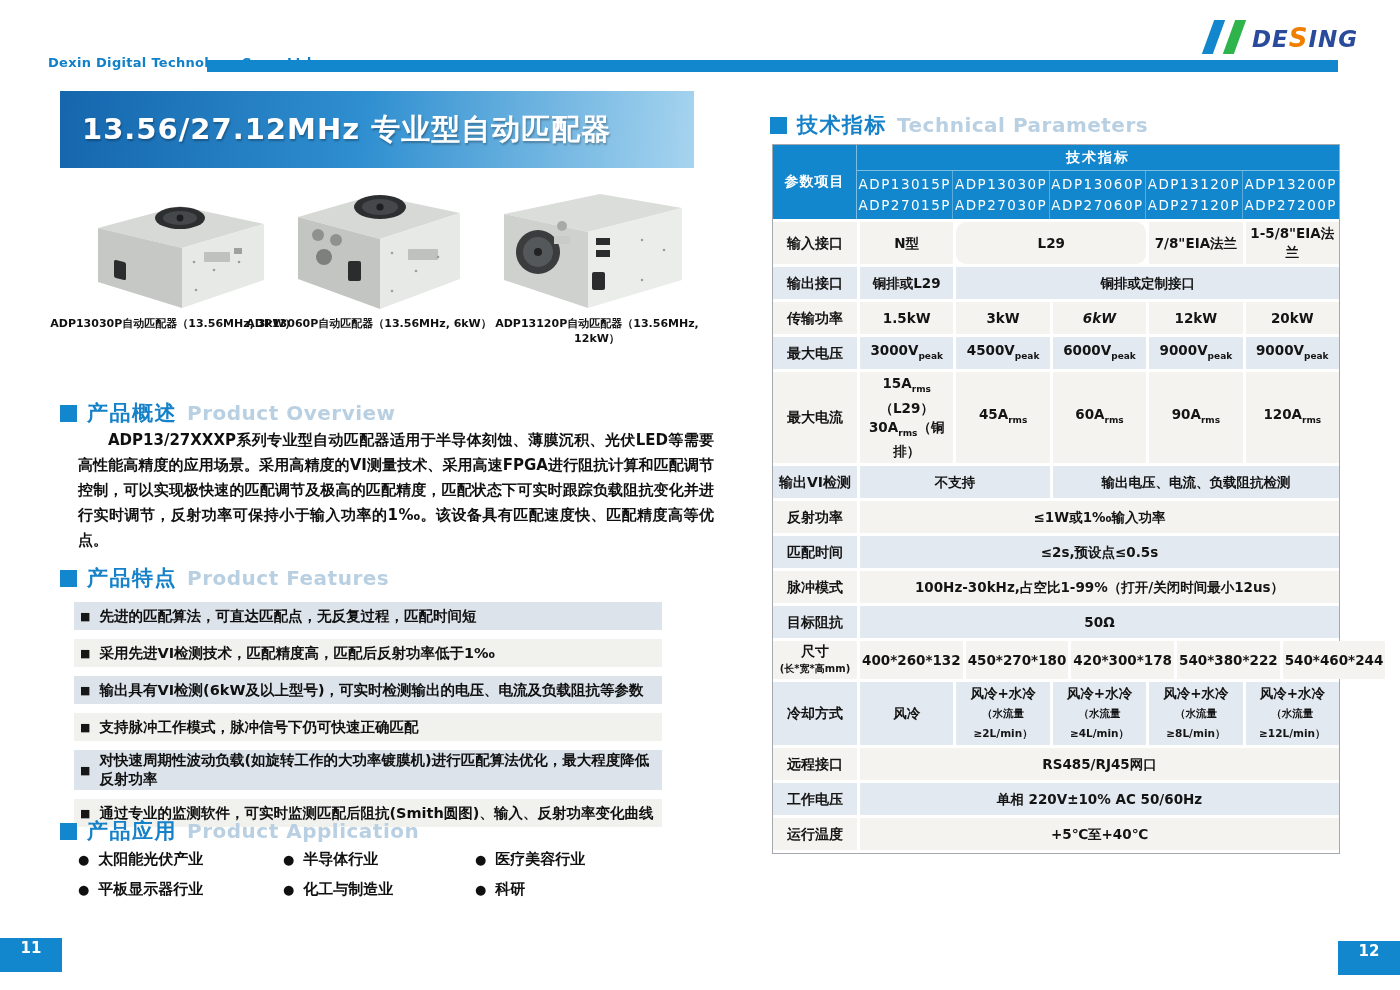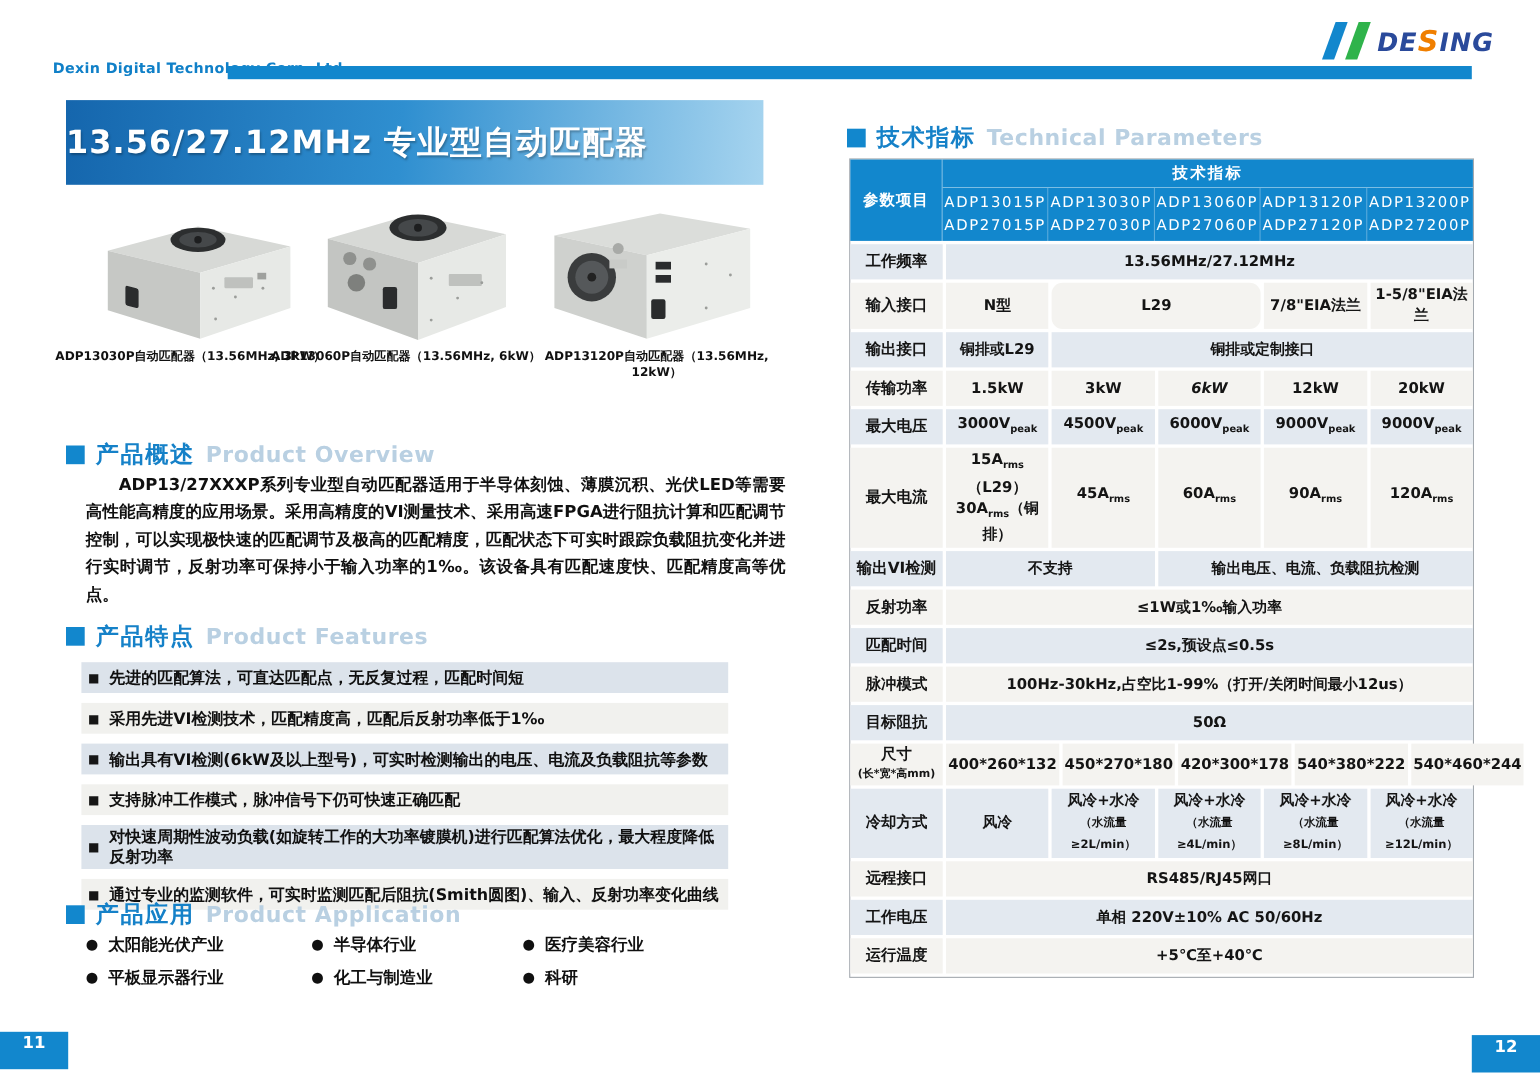--- a/index.html
+++ b/index.html
@@ -13,21 +13,21 @@
   .logo{position:absolute;left:1196px;top:16px;width:150px;height:42px;}
   .logo .slash{position:absolute;top:4px;width:11px;height:34px;transform:skewX(-20deg);}
   .logo .slash.s1{left:12px;background:#1287cd;}
   .logo .slash.s2{left:33px;background:#2fb34b;}
   .logo .wordmark{position:absolute;left:56px;top:7px;font-size:23px;font-weight:bold;font-style:italic;color:#2a4a9b;letter-spacing:1px;}
   .logo .wordmark .s{color:#f07f00;font-size:26px;}
   
   .banner{position:absolute;left:60px;top:91px;width:634px;height:77px;
     background:linear-gradient(95deg,#1566ad 0%,#2f8fd0 48%,#a6d4ef 100%);
     display:flex;align-items:center;}
-  .banner span{color:#fff;font-size:29px;font-weight:bold;letter-spacing:1px;
+  .banner span{color:#fff;font-size:29px;font-weight:bold;padding-left:22px;letter-spacing:1px;
     text-shadow:1px 2px 2px rgba(0,0,0,.28);white-space:nowrap;}
   
   .photo{position:absolute;}
   .caption{position:absolute;width:250px;text-align:center;font-size:11px;font-weight:bold;color:#111;}
   
   .section-heading{position:absolute;display:flex;align-items:center;gap:10px;white-space:nowrap;}
   .sq{width:17px;height:17px;background:#1287cd;flex:0 0 auto;}
   .zh{font-size:21px;font-weight:bold;color:#1581c8;letter-spacing:1.5px;}
   .en{font-size:20px;font-weight:bold;color:#b9d0e2;letter-spacing:.5px;}
   
@@ -237,28 +237,20 @@
         </div>
         <div class="pt-model">
           <span>ADP13120P</span>
           <span>ADP27120P</span>
         </div>
         <div class="pt-model">
           <span>ADP13200P</span>
           <span>ADP27200P</span>
         </div>
       </div>
-      <div class="pt-row blue">
-        <div class="pt-label">
-          <span>工作频率</span>
-        </div>
-        <div class="pt-cell" style="grid-column: span 5;">
-          <div class="cell-inner"><span>13.56MHz/27.12MHz</span></div>
-        </div>
-      </div>
       <div class="pt-row light">
         <div class="pt-label">
           <span>输入接口</span>
         </div>
         <div class="pt-cell" style="grid-column: span 1;">
           <div class="cell-inner"><span>N型</span></div>
         </div>
         <div class="pt-cell" style="grid-column: span 2; border-radius: 10px;">
           <div class="cell-inner"><span>L29</span></div>
         </div>

